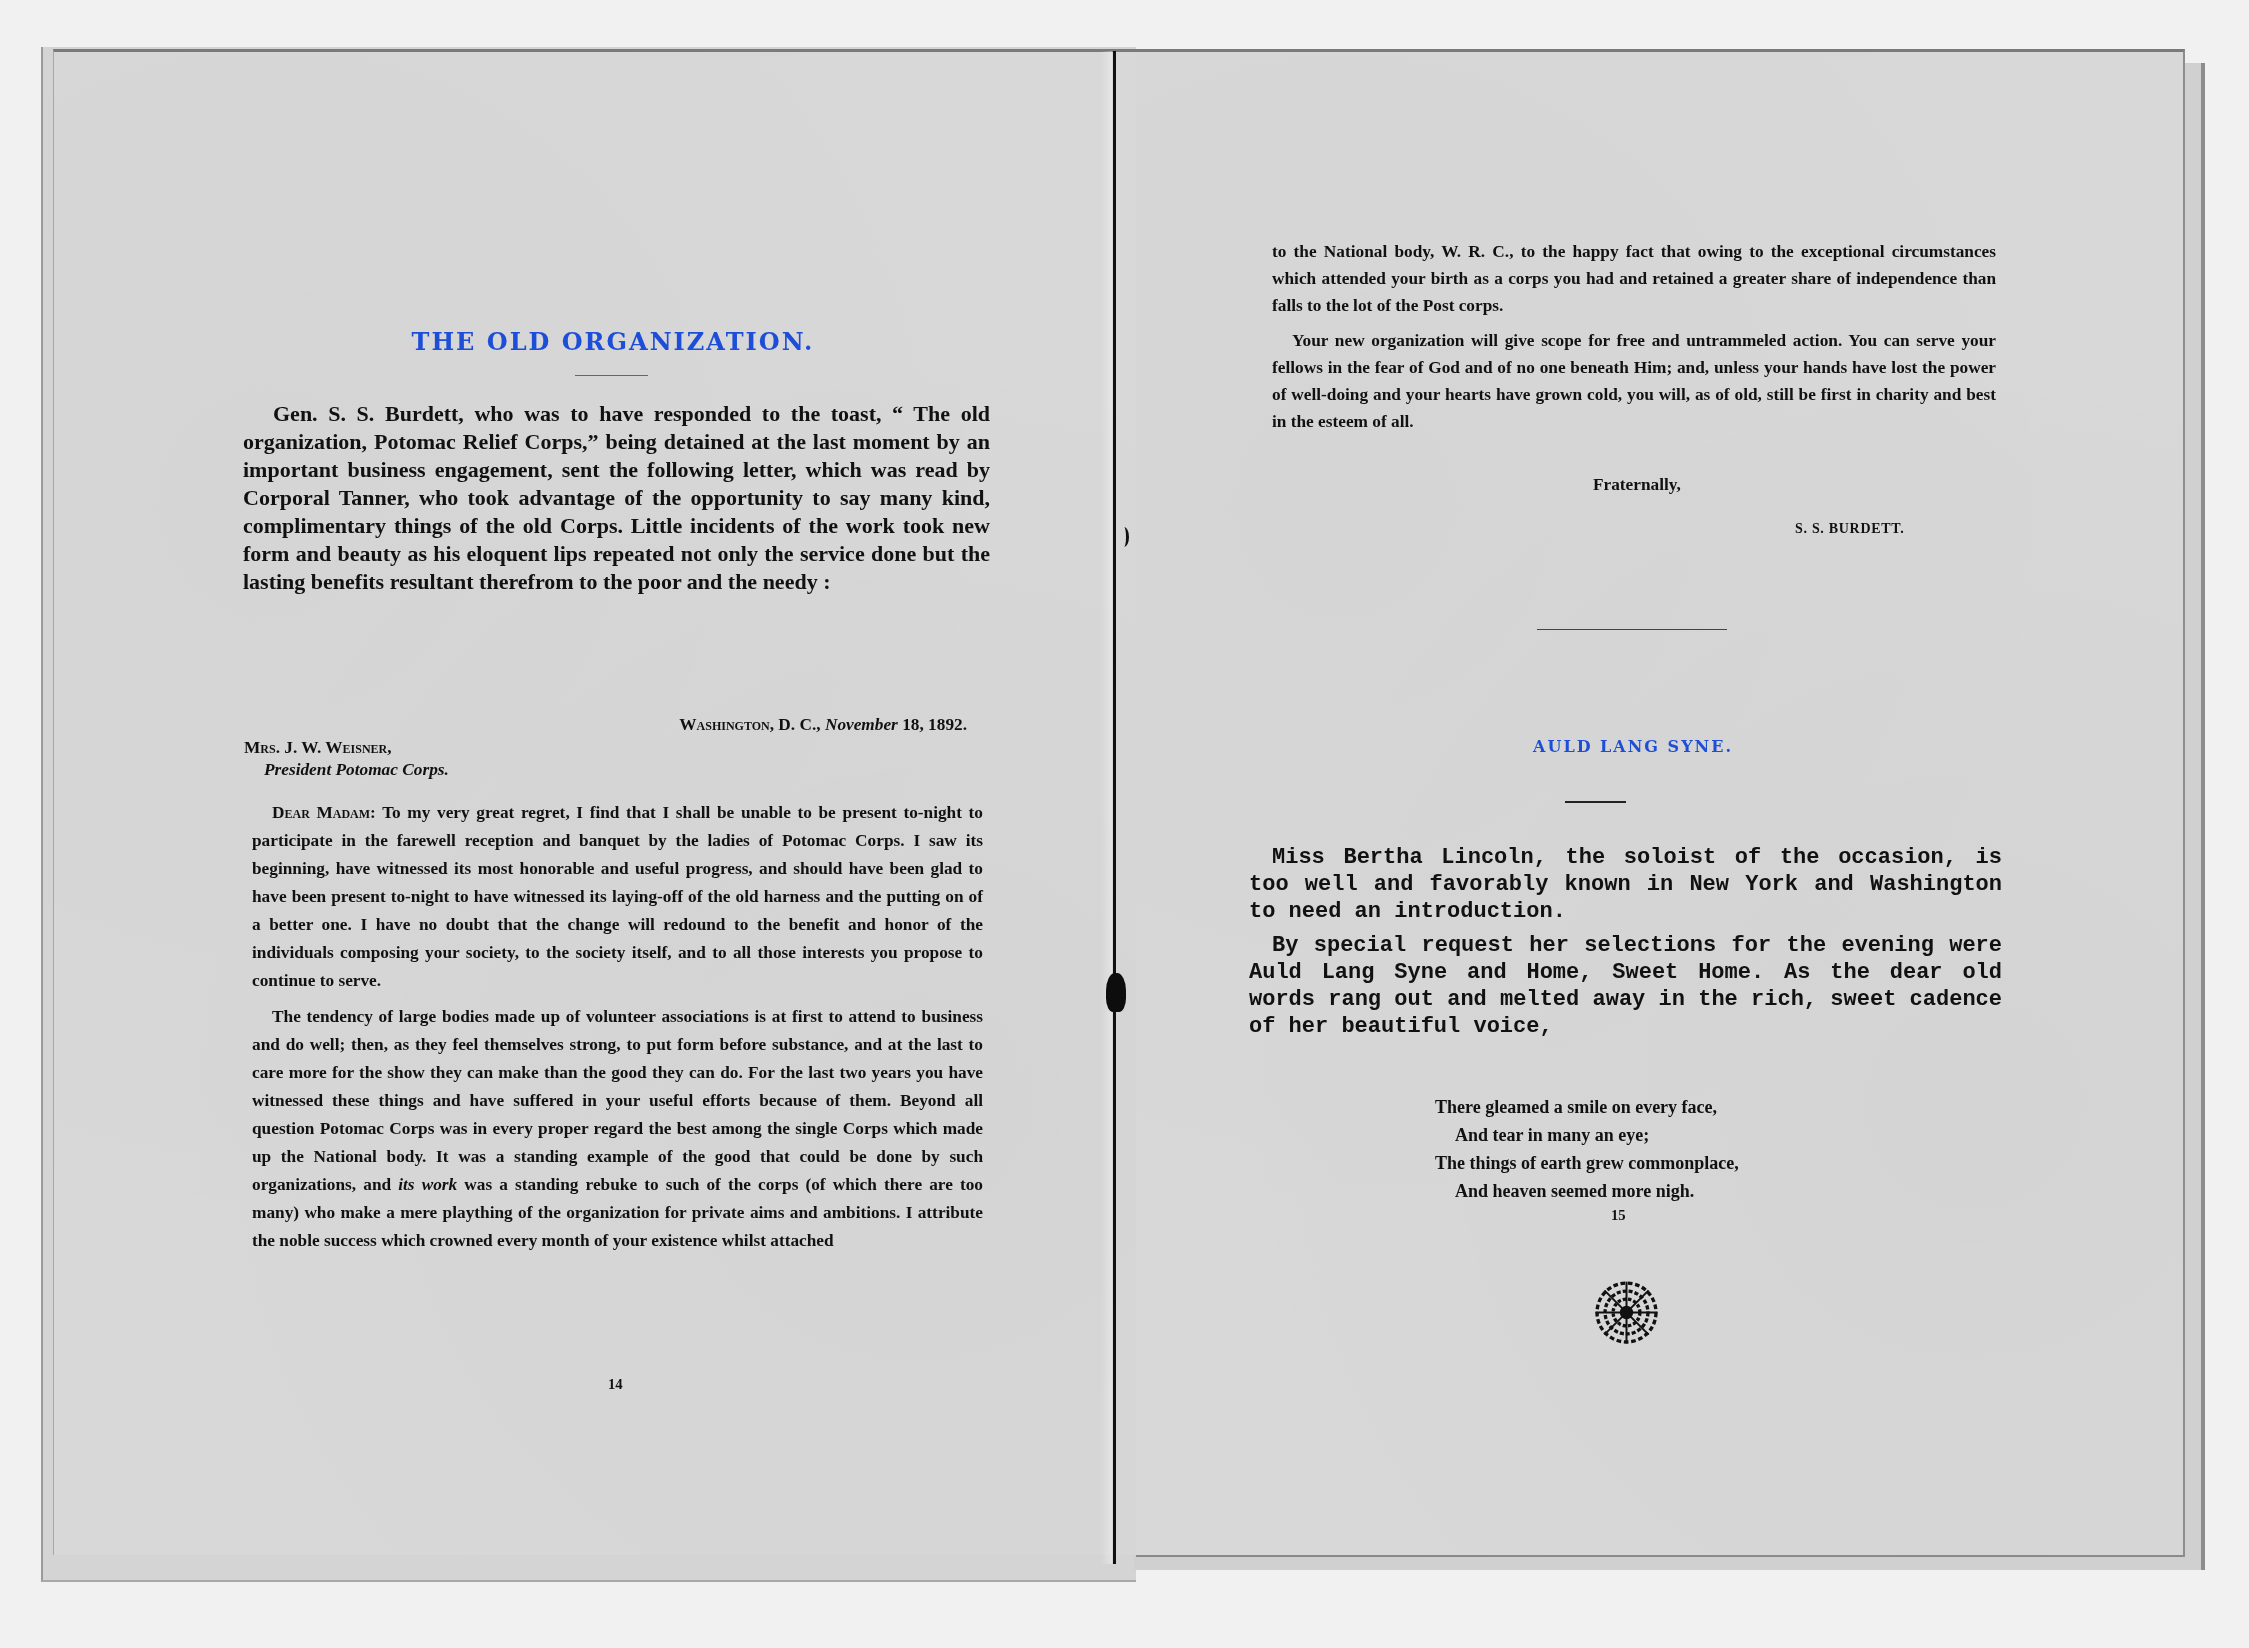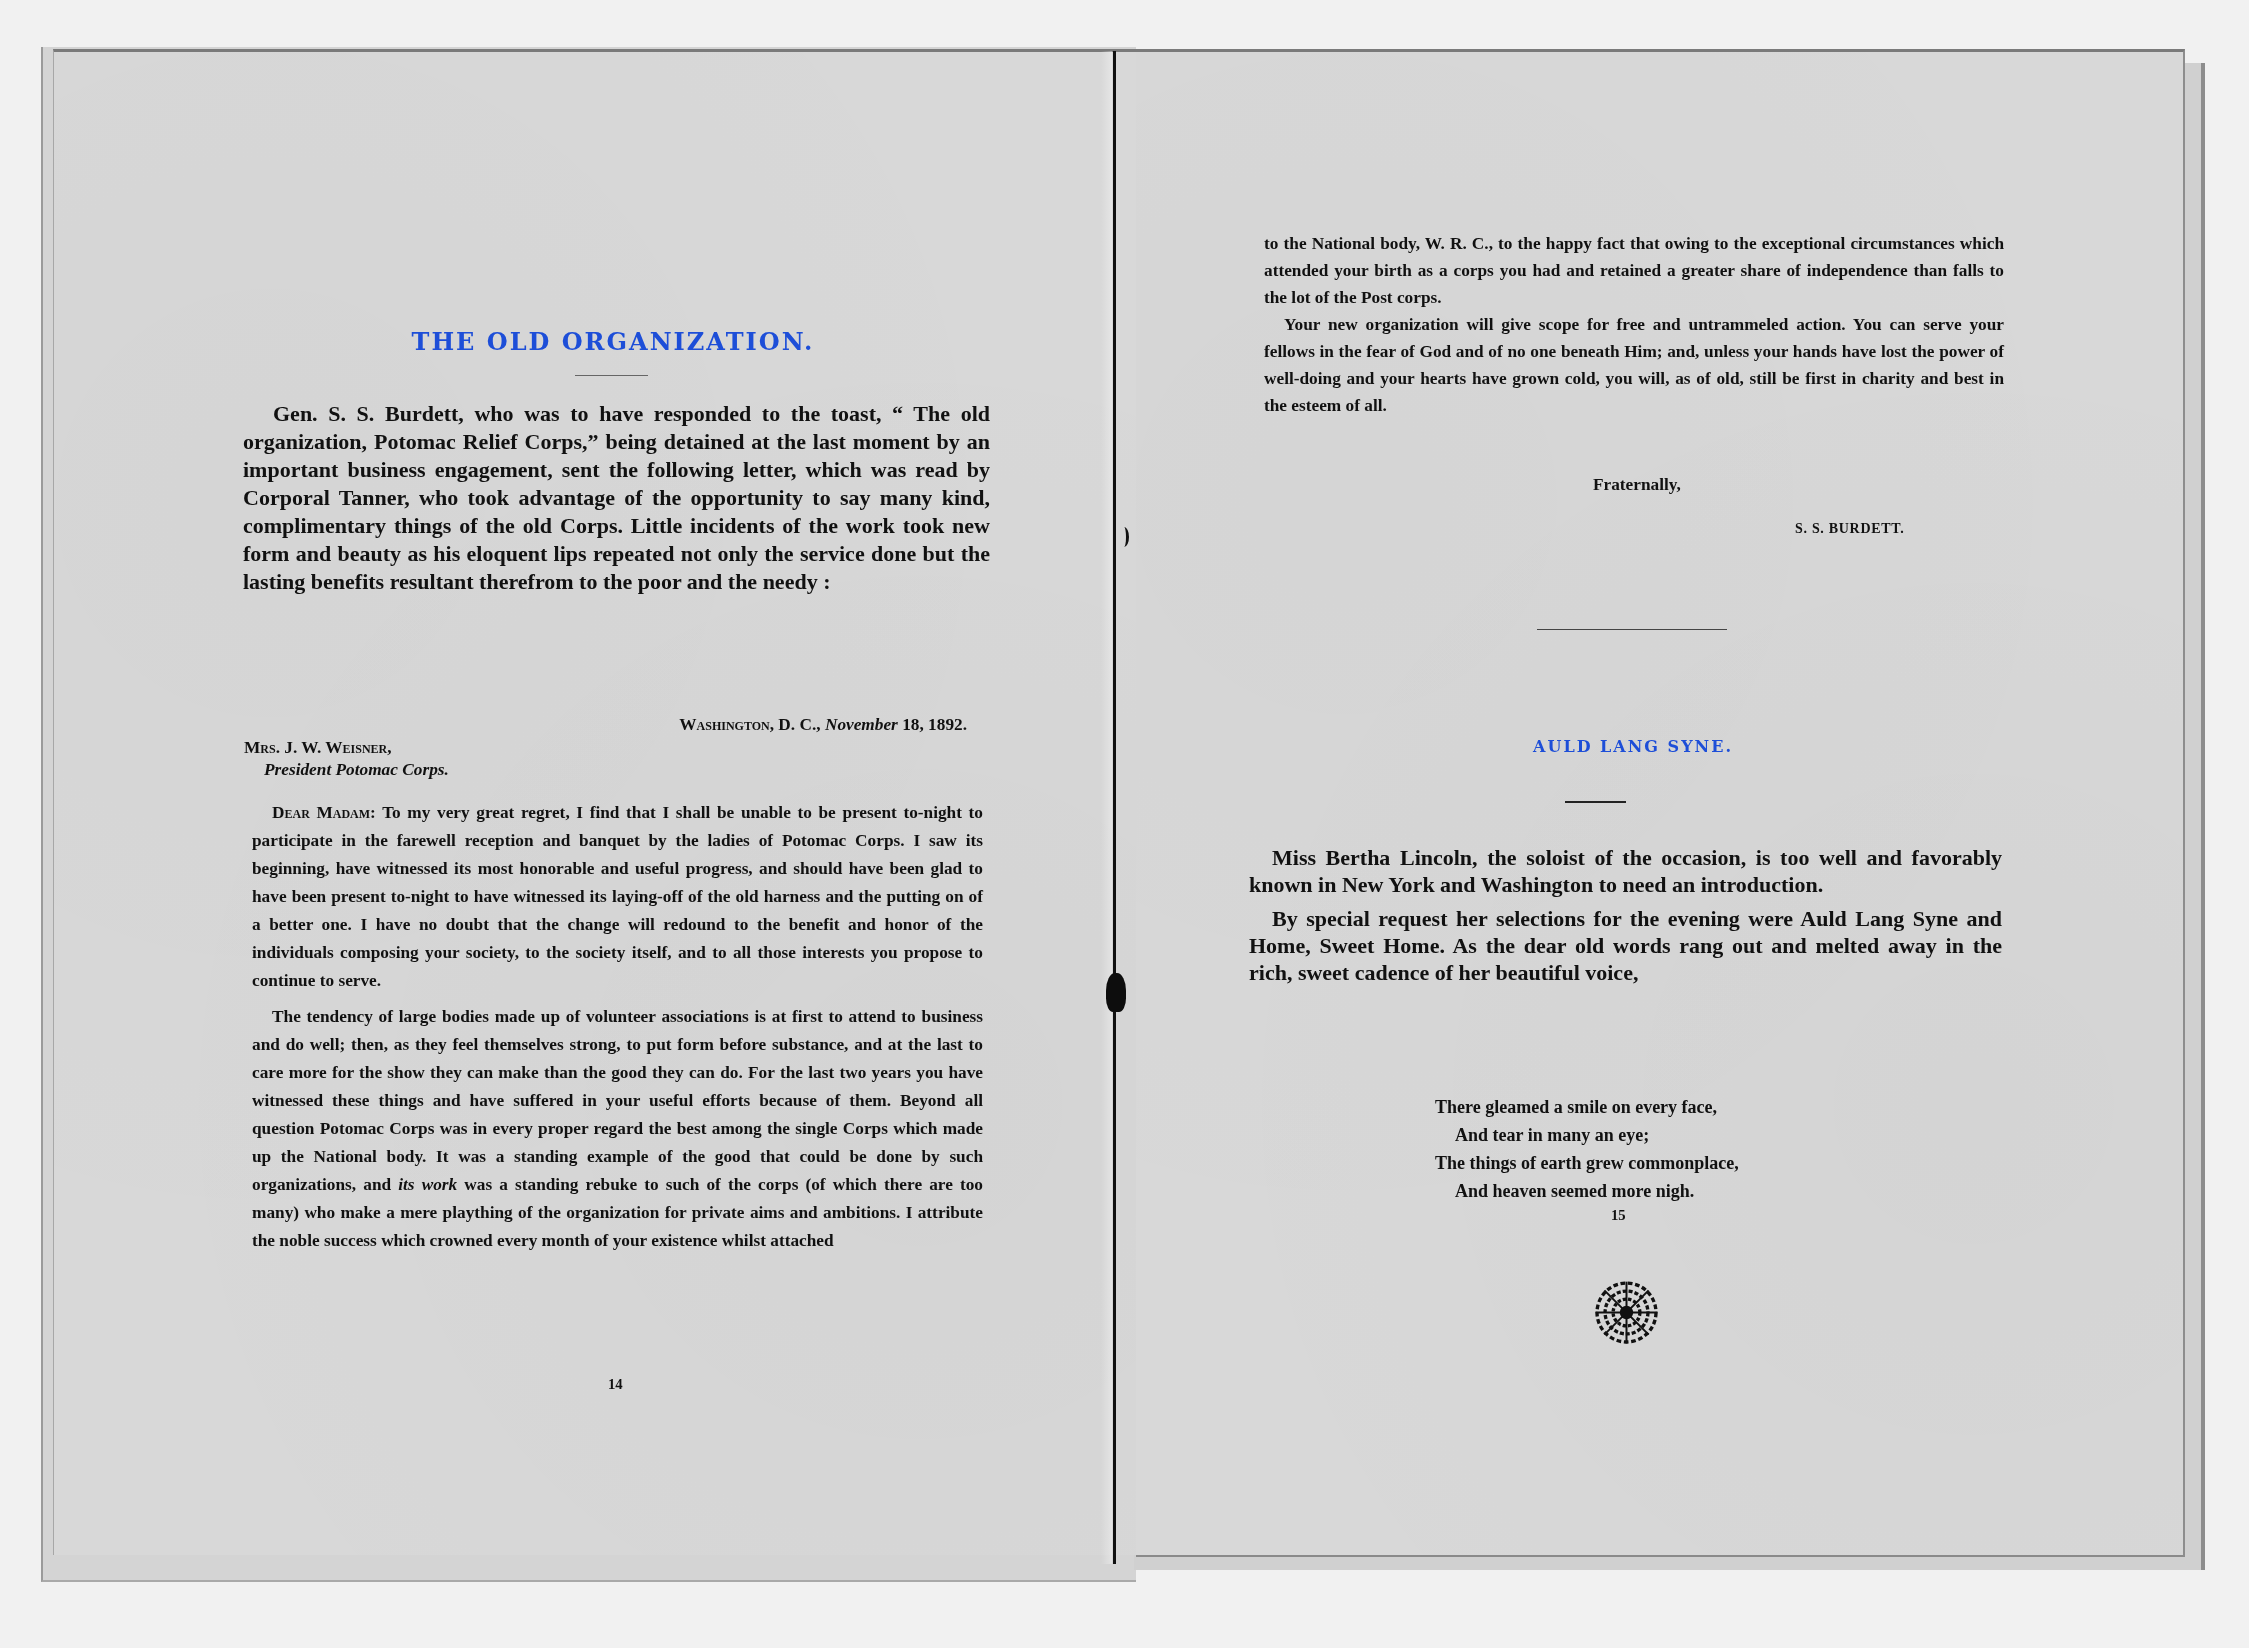--- a/index.html
+++ b/index.html
@@ -98,32 +98,32 @@
     .letter-body p { margin: 8px; text-indent: 20px; }
     .letter-body .sc { font-variant: small-caps; }
     .letter-body i { font-style: italic; }
     .pageno-left { left: 608px; top: 1376px; font-size: 14.7px; }
 
     
     .rp-body {
       left: 1264px; top: 230px; width: 740px;
       font-size: 17.3px; line-height: 27px; text-align: justify;
     }
-    .rp-body p { margin: 0; text-indent: 20px; }
+    .rp-body p { margin: 8px; text-indent: 20px; }
     .rp-body p.noindent { text-indent: 0; }
     .closing { left: 1593px; top: 475px; font-size: 17.3px; }
     .signature { left: 1795px; top: 521px; font-size: 14px; letter-spacing: 0.7px; }
     .rp-rule1 { left: 1537px; top: 629px; width: 190px; background: #444; height: 1.3px; }
     .rp-heading { left: 1333px; top: 737px; width: 600px; font-size: 16px; }
     .rp-rule2 { left: 1565px; top: 801px; width: 61px; background: #222; height: 2px; }
     .rp-section {
       left: 1249px; top: 844px; width: 753px;
       font-size: 22px; line-height: 27px; text-align: justify;
     }
-    .rp-section p { margin: 0 0 6.7px 0; text-indent: 23px; }
+    .rp-section p { margin: 0 0 6.7px 0; text-indent: 23px; font-family: Liberation Mono, monospace; }
     .poem { left: 1435px; top: 1093px; font-size: 18px; line-height: 28px; }
     .poem .indent { padding-left: 20px; }
     .pageno-right { left: 1611px; top: 1207px; font-size: 14.7px; }
     .ornament { position: absolute; left: 1593px; top: 1279px; width: 67px; height: 67px; }
   </style>
 </head>
 <body>
 
 <div class="book">
   <div class="page-stack-left"></div>

